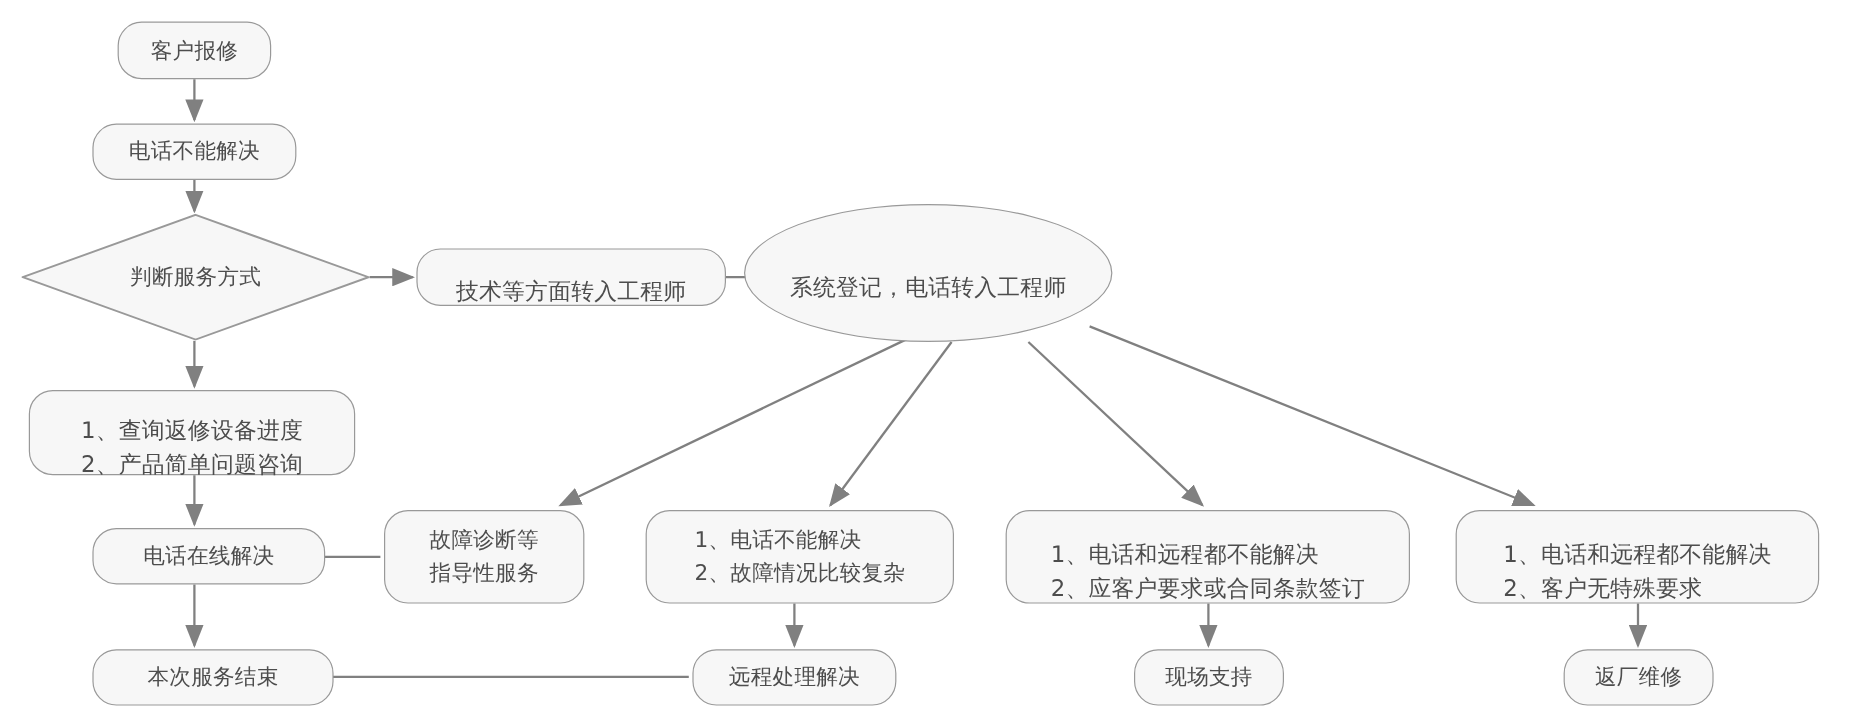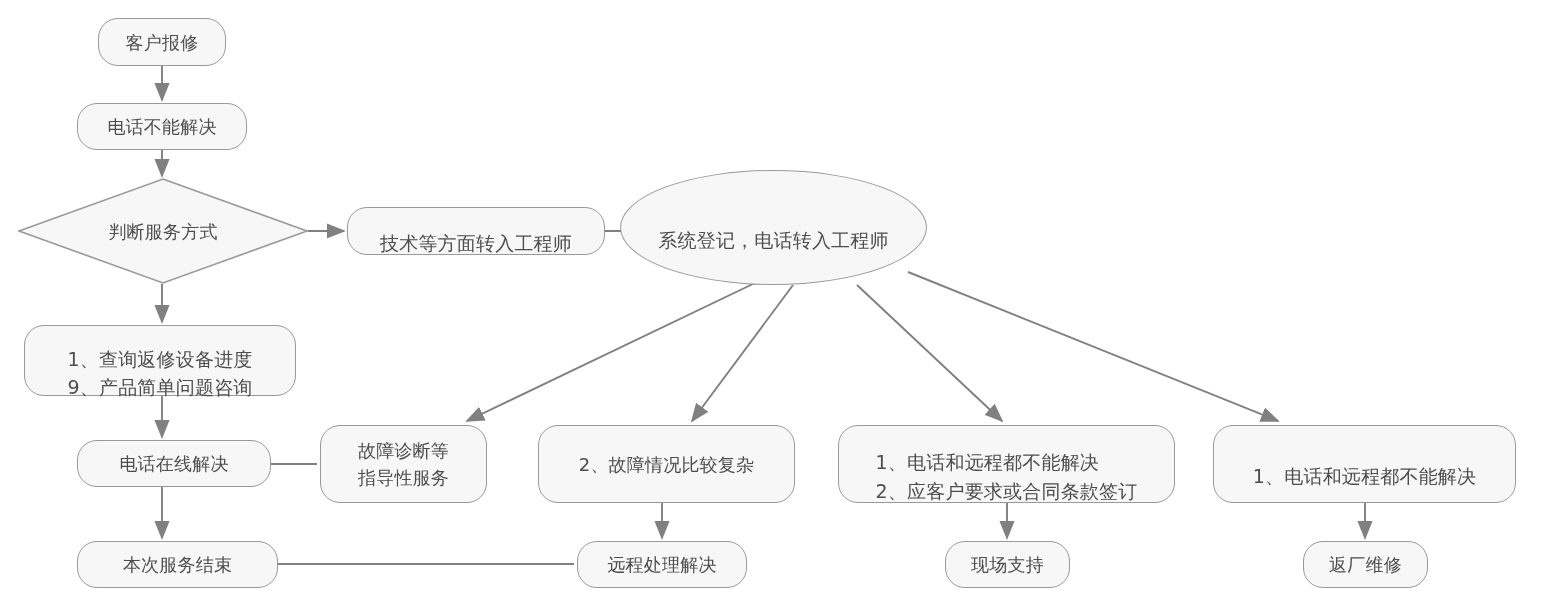--- a/index.html
+++ b/index.html
@@ -110,24 +110,24 @@
       </g>
   </svg>
   <div id="node-layer">
       <div class="node rounded" style="left: 98px; top: 18px; width: 128px; height: 48px;"><div class="dia-label onel"><span class="ln">客户报修</span></div></div>
       <div class="node rounded" style="left: 77px; top: 103px; width: 170px; height: 47px;"><div class="dia-label onel"><span class="ln">电话不能解决</span></div></div>
       <div class="node diamond" style="left: 18px; top: 178px; width: 290px; height: 106px;"><svg class="dia-shape" viewBox="0 0 290 106">
           <polygon points="145,1 289,53 145,105 1,53" fill="#f7f7f7" stroke="#999999" stroke-width="1.6"></polygon>
         </svg><div class="dia-label onel"><span class="ln">判断服务方式</span></div></div>
       <div class="node rounded" style="left: 347px; top: 207px; width: 258px; height: 48px;"><div class="dia-label onel big"><span class="ln">技术等方面转入工程师</span></div></div>
       <div class="node ellipse" style="left: 620px; top: 170px; width: 307px; height: 115px;"><div class="dia-label onel big"><span class="ln">系统登记，电话转入工程师</span></div></div>
-      <div class="node rounded" style="left: 24px; top: 325px; width: 272px; height: 71px;"><div class="dia-label lines twol big"><span class="ln">1、查询返修设备进度</span><span class="ln">9、产品简单问题咨询</span></div></div>
+      <div class="node rounded" style="left: 24px; top: 325px; width: 272px; height: 71px;"><div class="dia-label lines twol big"><span class="ln">1、查询返修设备进度</span><span class="ln">2、产品简单问题咨询</span></div></div>
       <div class="node rounded" style="left: 320px; top: 425px; width: 167px; height: 78px;"><div class="dia-label lines twol"><span class="ln">故障诊断等</span><span class="ln">指导性服务</span></div></div>
-      <div class="node rounded" style="left: 538px; top: 425px; width: 257px; height: 78px;"><div class="dia-label lines twol"><span class="ln">2、故障情况比较复杂</span></div></div>
+      <div class="node rounded" style="left: 538px; top: 425px; width: 257px; height: 78px;"><div class="dia-label lines twol"><span class="ln">1、电话不能解决</span><span class="ln">2、故障情况比较复杂</span></div></div>
       <div class="node rounded" style="left: 838px; top: 425px; width: 337px; height: 78px;"><div class="dia-label lines twol big"><span class="ln">1、电话和远程都不能解决</span><span class="ln">2、应客户要求或合同条款签订</span></div></div>
-      <div class="node rounded" style="left: 1213px; top: 425px; width: 303px; height: 78px;"><div class="dia-label lines twol big"><span class="ln">1、电话和远程都不能解决</span></div></div>
+      <div class="node rounded" style="left: 1213px; top: 425px; width: 303px; height: 78px;"><div class="dia-label lines twol big"><span class="ln">1、电话和远程都不能解决</span><span class="ln">2、客户无特殊要求</span></div></div>
       <div class="node rounded" style="left: 77px; top: 440px; width: 194px; height: 47px;"><div class="dia-label onel"><span class="ln">电话在线解决</span></div></div>
       <div class="node rounded" style="left: 77px; top: 541px; width: 201px; height: 47px;"><div class="dia-label onel"><span class="ln">本次服务结束</span></div></div>
       <div class="node rounded" style="left: 577px; top: 541px; width: 170px; height: 47px;"><div class="dia-label onel"><span class="ln">远程处理解决</span></div></div>
       <div class="node rounded" style="left: 945px; top: 541px; width: 125px; height: 47px;"><div class="dia-label onel"><span class="ln">现场支持</span></div></div>
       <div class="node rounded" style="left: 1303px; top: 541px; width: 125px; height: 47px;"><div class="dia-label onel"><span class="ln">返厂维修</span></div></div>
     </div>
 </div>
 
 </body></html>

